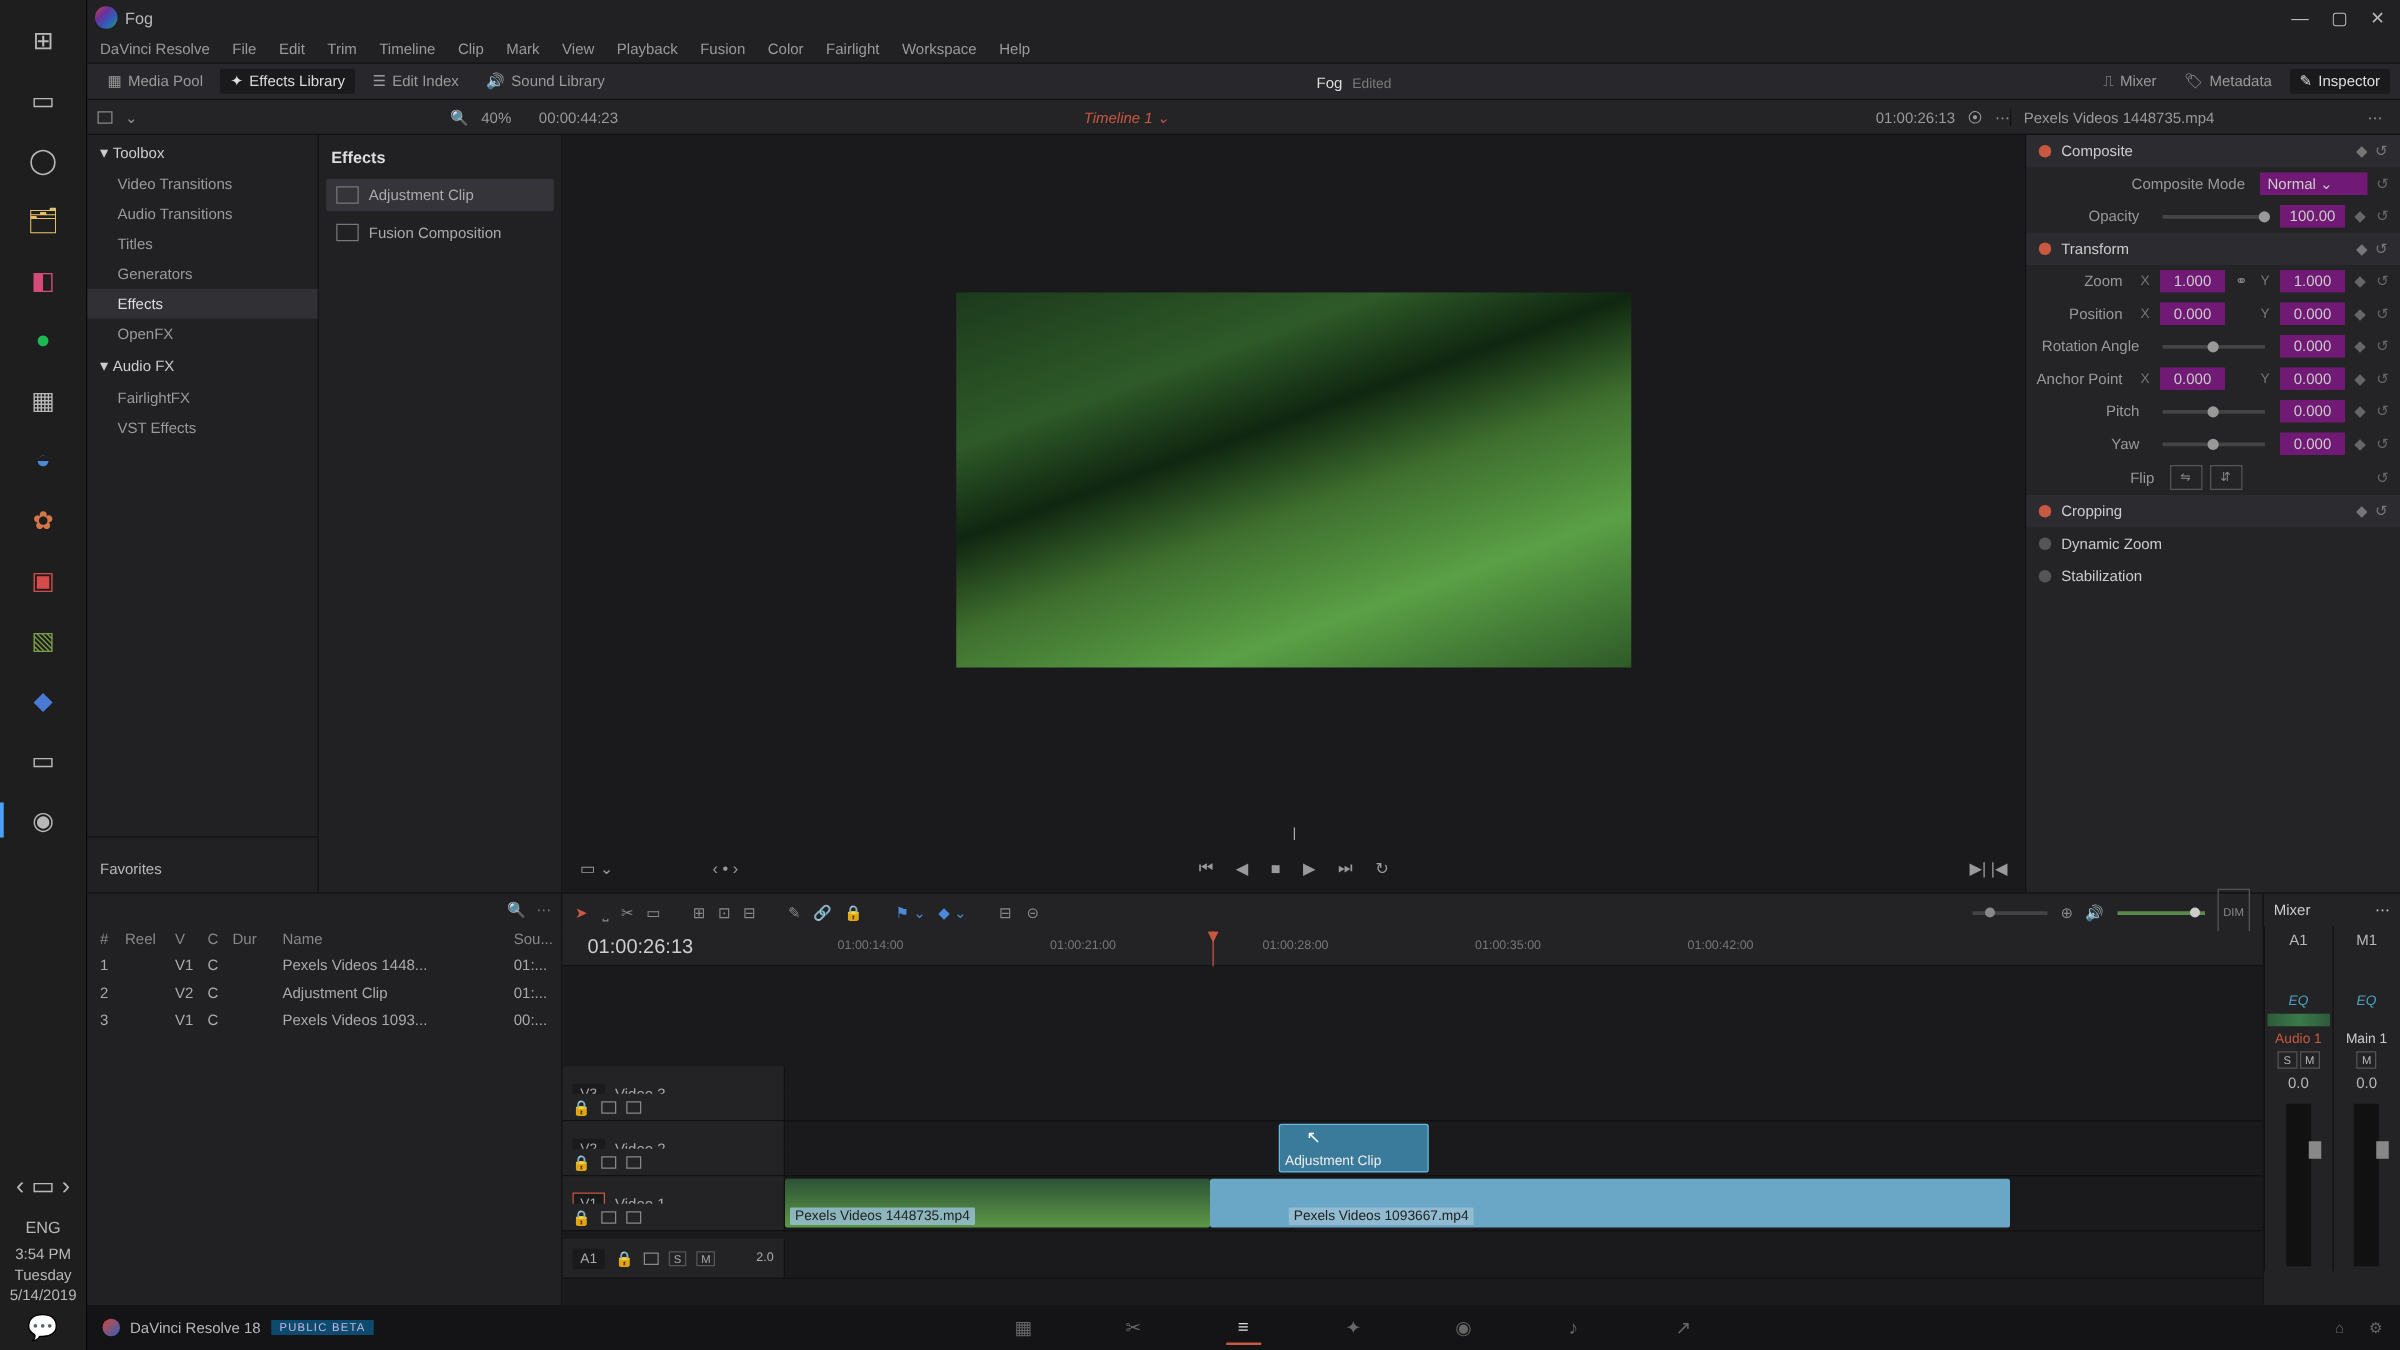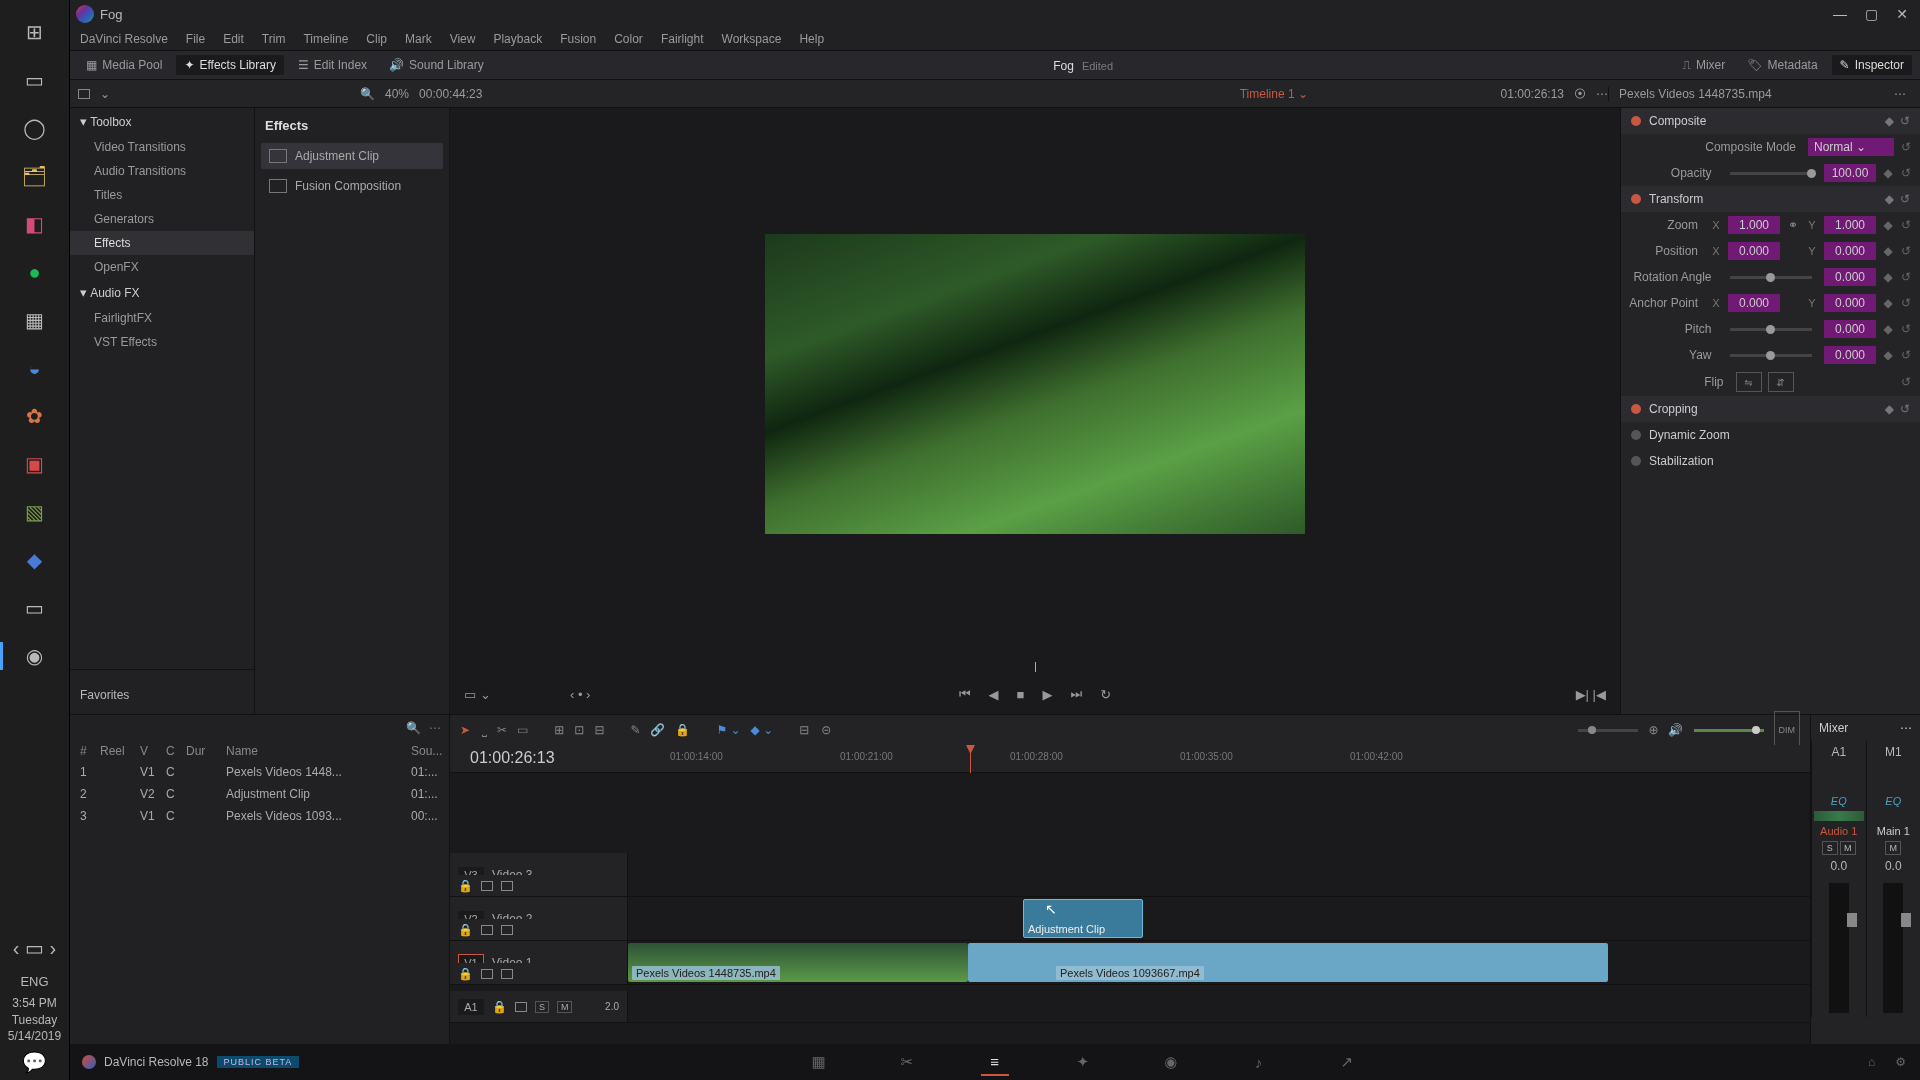--- a/index.html
+++ b/index.html
@@ -32,21 +32,21 @@
 .toptool .tt-btn { display:flex; align-items:center; gap:5px; padding:3px 8px; cursor:pointer; color:#9a9a9a; font-size:12px;}
 .toptool .tt-btn.active { background:#1a1a1c; color:#ddd; border-radius:2px;}
 .tt-center { flex:1; text-align:center; font-size:13px; color:#ddd;}
 .tt-center .edited { color:#7a7a7a; margin-left:8px; font-size:11px;}
 .tt-right { display:flex; gap:6px;}
 
 
 .viewhead { height:28px; background:#242427; display:flex; align-items:center; padding:0 8px; color:#9a9a9a; border-bottom:1px solid #111;}
 .viewhead .vh-left { display:flex; align-items:center; gap:10px; min-width:300px;}
 .vh-pct { margin-left:auto;}
-.viewhead .vh-center { flex:1; text-align:right;}
+.viewhead .vh-center { flex:1; text-align:center;font-style:italic;}
 .viewhead .vh-center .tlname { color:#c8583f; font-size:12px; cursor:pointer;}
 .viewhead .vh-right { display:flex; align-items:center; gap:10px; min-width:300px; justify-content:flex-end;}
 .viewhead .vh-clip { min-width:280px; padding-left:10px; border-left:1px solid #111;}
 
 
 .body { flex:1; display:flex; min-height:0;}
 
 
 .leftpane { width:185px; background:#212124; border-right:1px solid #111; display:flex; flex-direction:column;}
 .lp-head { padding:6px 10px; color:#ccc; font-size:13px;}
@@ -233,21 +233,21 @@
     </div>
   </div>
 
   <div class="viewhead">
     <div class="vh-left">
       <span class="sq"></span>
       <span>⌄</span>
       <span class="vh-pct"></span>
       <span style="margin-left:230px">🔍</span>
       <span>40%</span>
-      <span style="margin-left:0">00:00:44:23</span>
+      <span style="margin-left:12px">00:00:44:23</span>
     </div>
     <div class="vh-center"><span class="tlname"><span>Timeline 1</span> ⌄</span></div>
     <div class="vh-right">
       <span>01:00:26:13</span>
       <span>⦿</span>
       <span>⋯</span>
     </div>
     <div class="vh-clip">Pexels Videos 1448735.mp4</div>
     <span style="padding:0 6px">⋯</span>
   </div>
@@ -546,21 +546,21 @@
         <div class="tl-row" style="top:168px">
           <div class="trlabel">
               <span class="trnum on">V1</span>
               <span>Video 1</span>
             </div>
           <div class="trlane">
             <div class="clip video1" style="left:0;width:340px">
                 <span class="cname">Pexels Videos 1448735.mp4</span>
               </div>
             <div class="clip video2" style="left:340px;width:640px">
-                <span class="cname" style="margin-left:84px">Pexels Videos 1093667.mp4</span>
+                <span class="cname" style="margin-left:59px">Pexels Videos 1093667.mp4</span>
               </div>
           </div>
         </div>
         <div class="tl-row" style="top:190px;height:22px">
             <div class="trlabel sub">
               <span>🔒</span>
               <span class="sq"></span>
               <span class="sq"></span>
             </div>
             <div class="trlane"></div>

